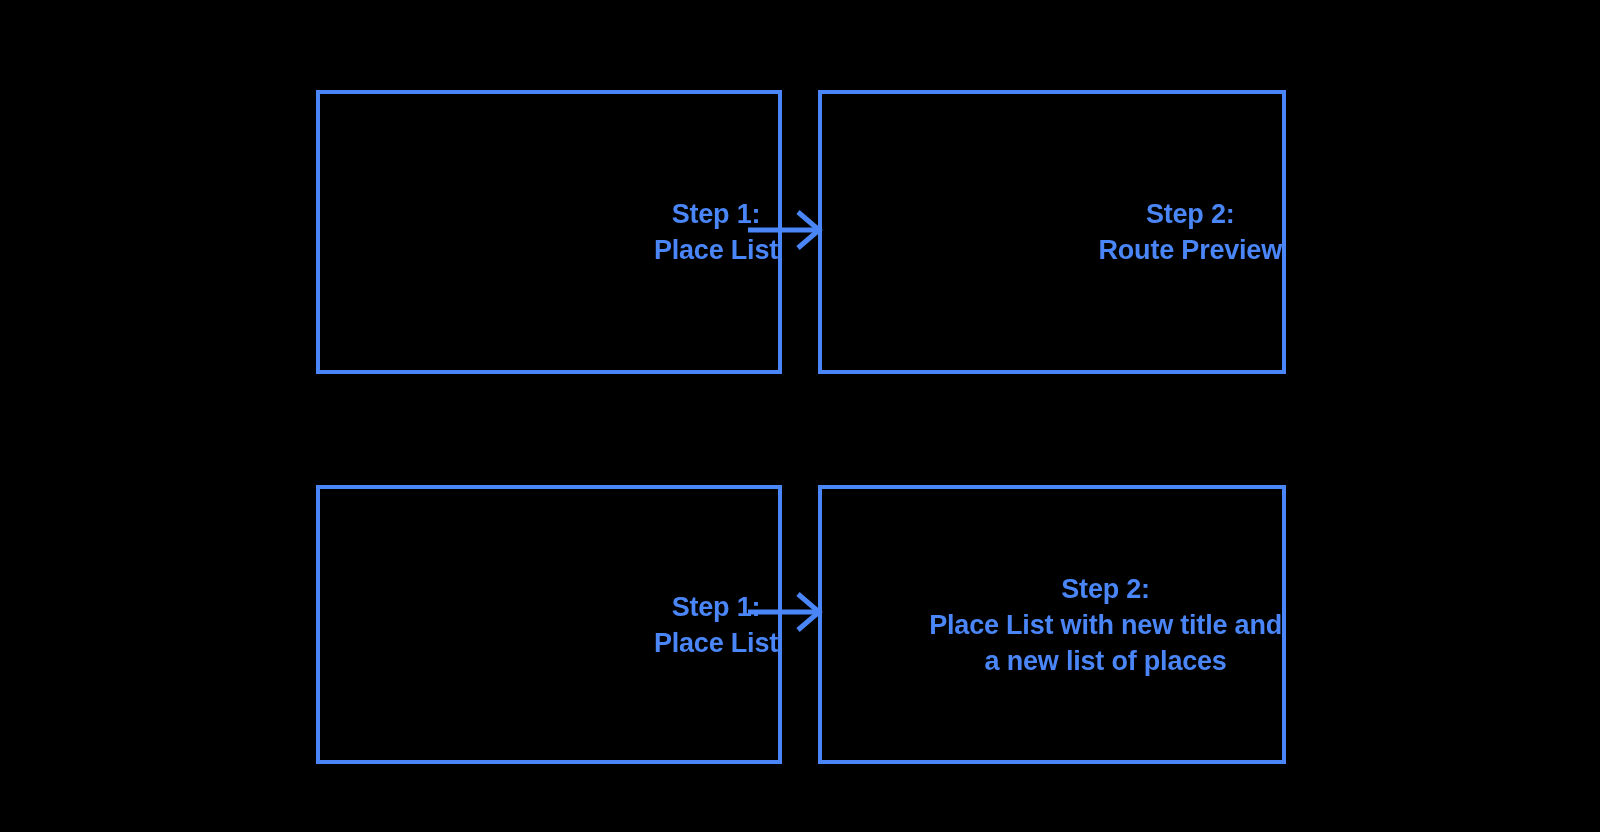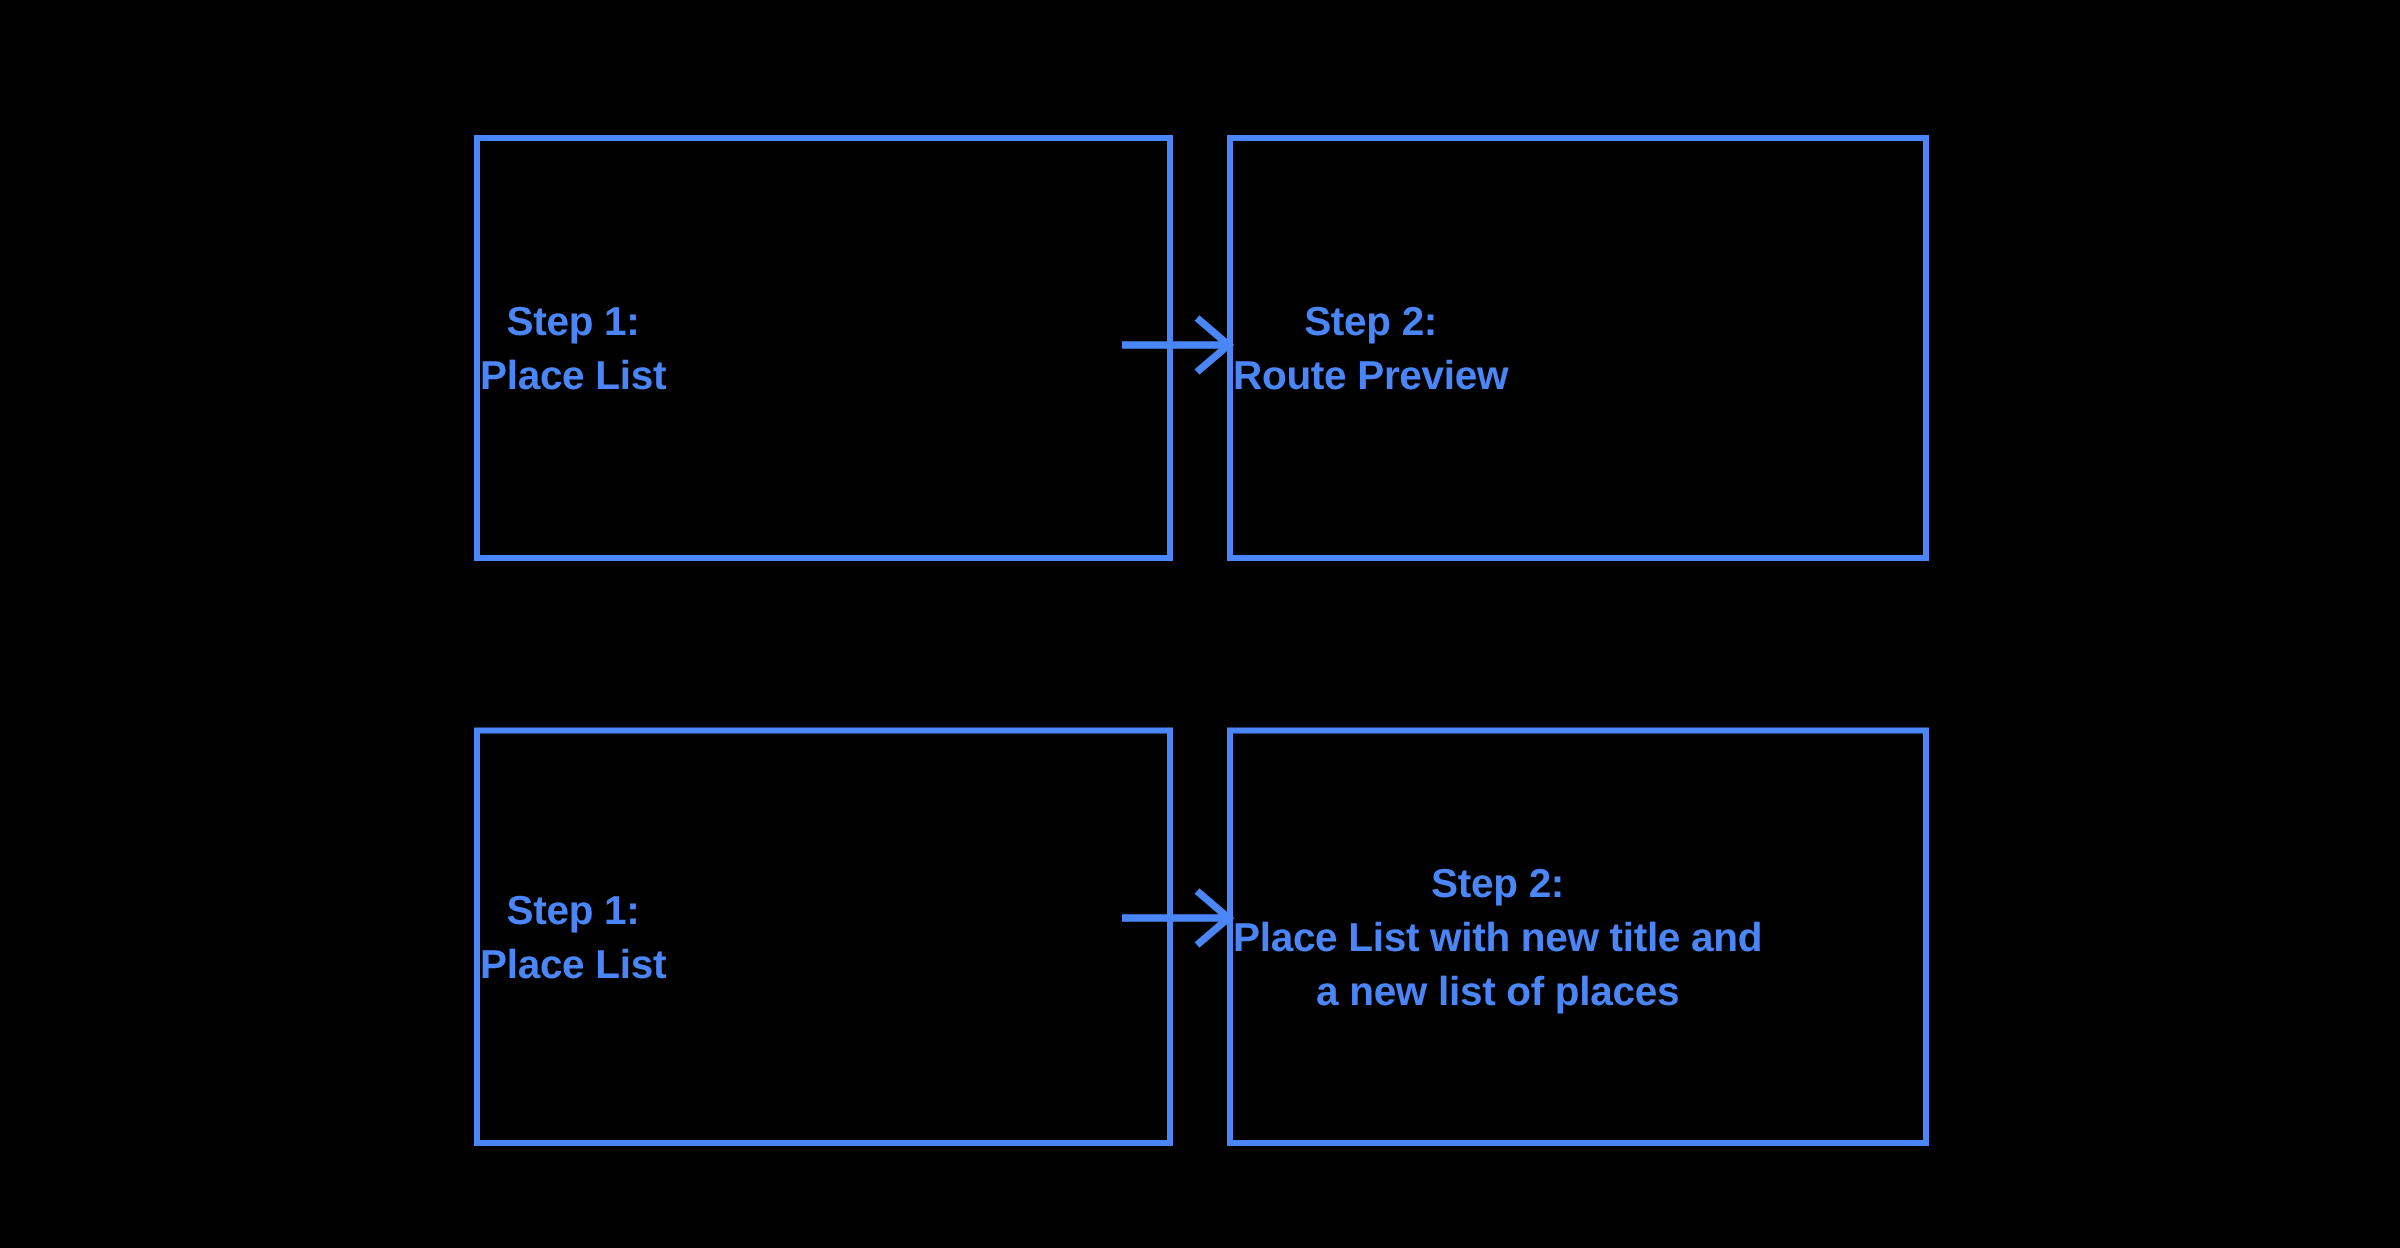--- a/index.html
+++ b/index.html
@@ -24,21 +24,21 @@
     background: #000000;
   }
 
   .flow-box {
     position: absolute;
     box-sizing: border-box;
     border: 4px solid #4a86f7;
     background: transparent;
     display: flex;
     align-items: center;
-    justify-content: flex-start;
+    justify-content: flex-end;
     text-align: center;
   }
 
   .box-label {
     color: #4a86f7;
     font-family: "Liberation Sans", sans-serif;
     font-weight: bold;
     font-size: 27px;
     line-height: 36px;
     letter-spacing: -0.2px;

